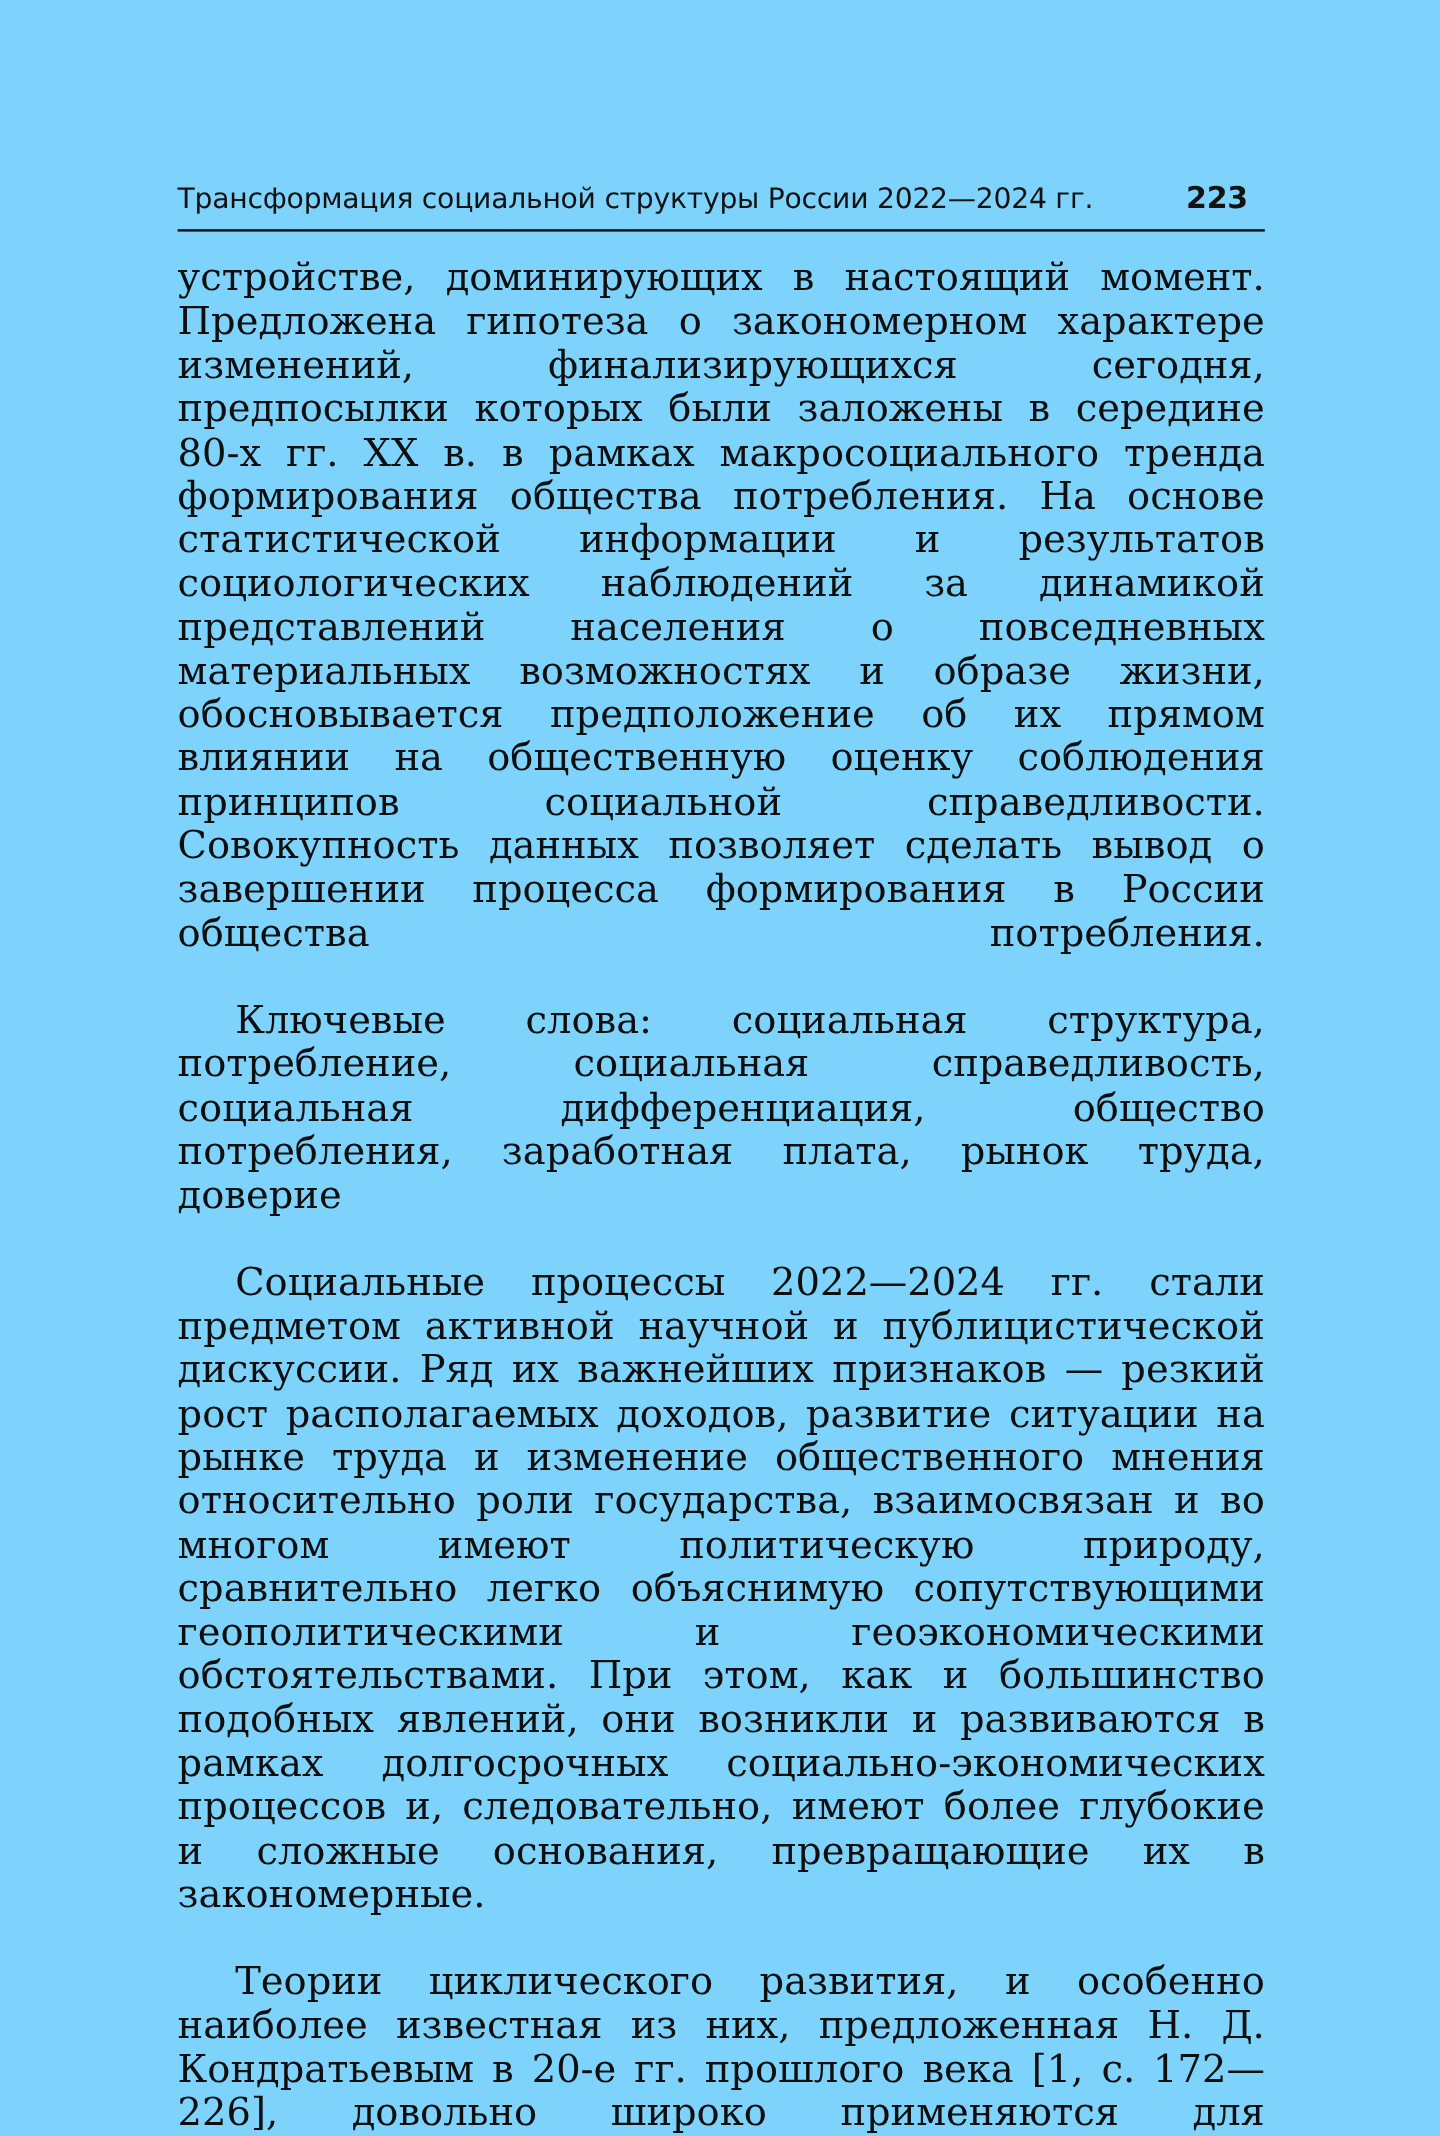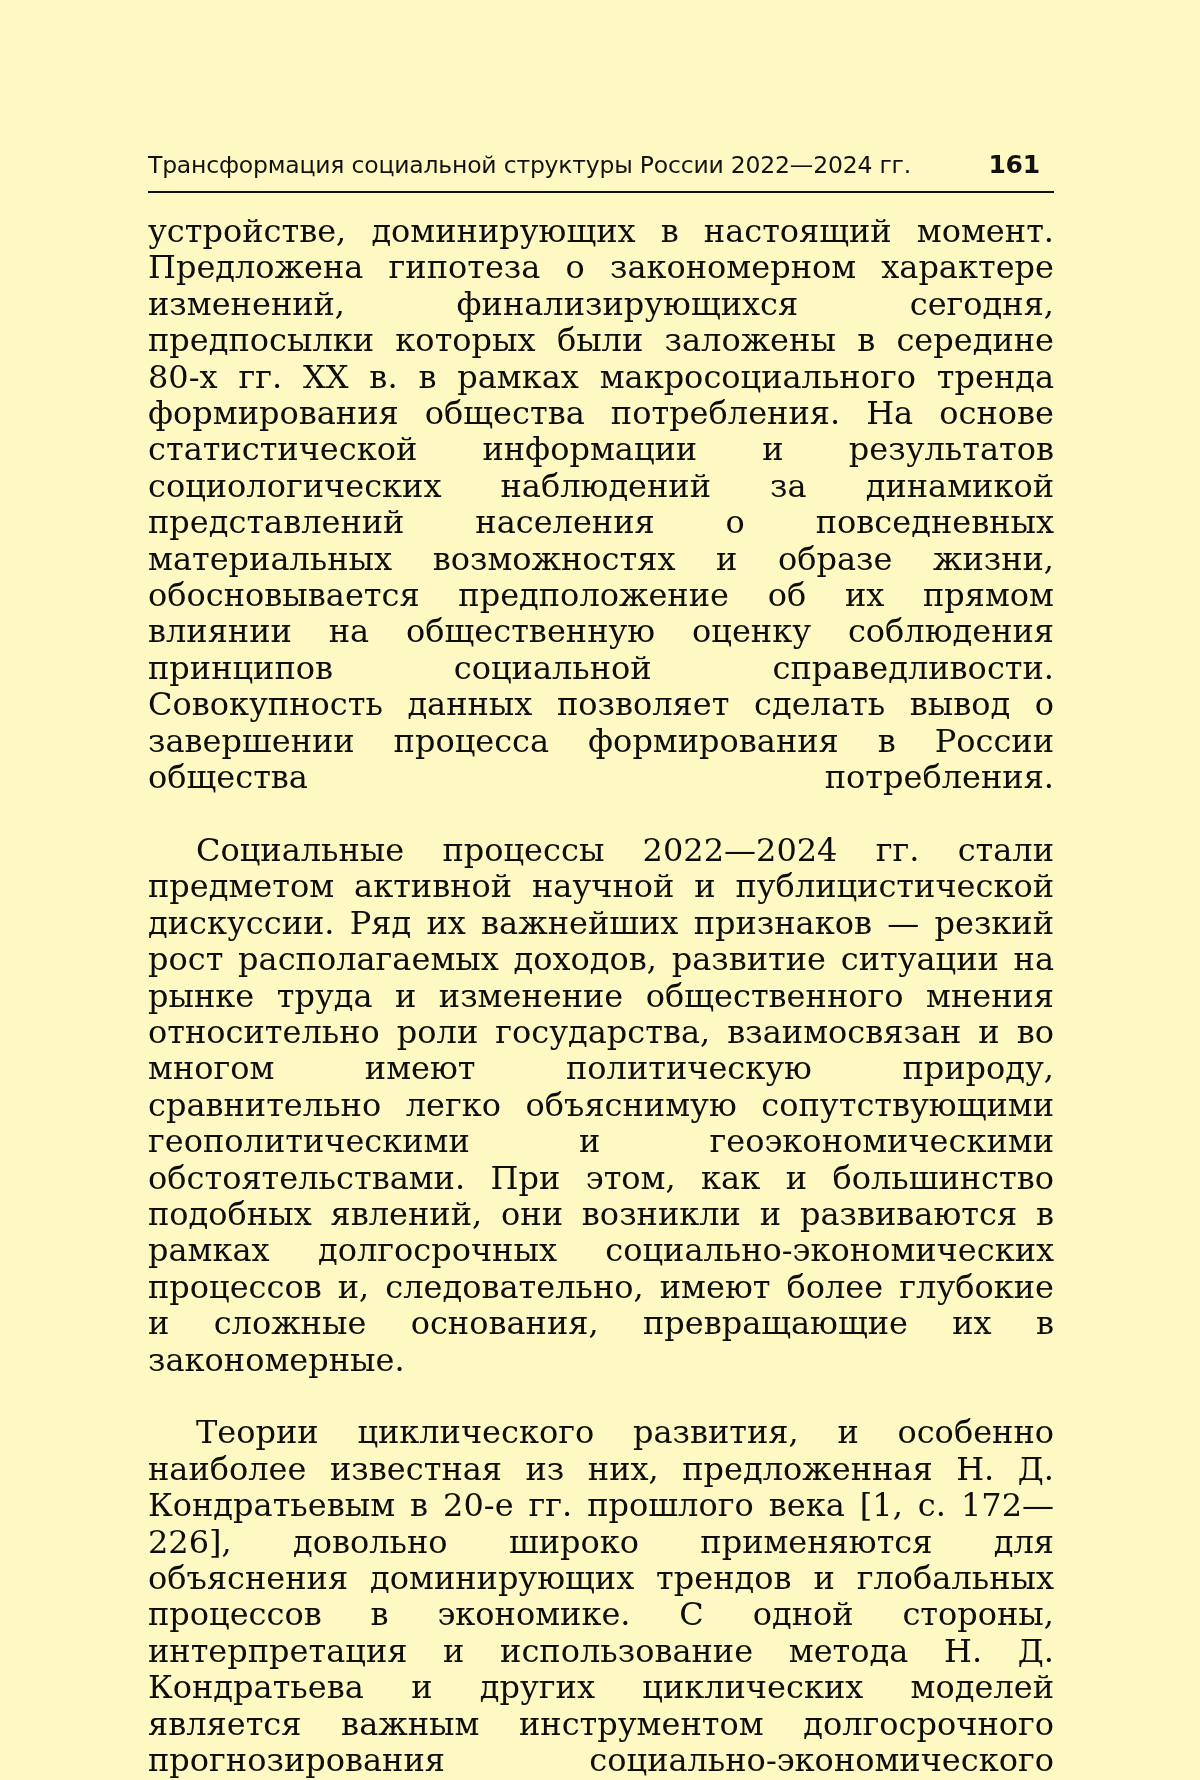--- a/index.html
+++ b/index.html
@@ -4,21 +4,21 @@
 <style>
   html, body {
     margin: 0;
     padding: 0;
     background: #ffffff;
   }
   .page {
     position: relative;
     width: 1200px;
     height: 1780px;
-    background: #fef9c3;
+    background: #7dd3fc;
     font-family: "Liberation Serif", serif;
     color: #111111;
     box-sizing: border-box;
   }
   .content {
     position: absolute;
     left: 148px;
     top: 150px;
     width: 906px;
   }
@@ -70,24 +70,25 @@
   }
 </style>
 </head>
 <body>
 
 <div class="page">
   <div class="content">
 
     <div class="header">
       <span class="header-title">Трансформация социальной структуры России 2022—2024 гг.</span>
-      <span class="header-page-number">161</span>
+      <span class="header-page-number">223</span>
     </div>
     <div class="header-rule"></div>
 
     <div class="body-text">
       <p>устройстве, доминирующих в настоящий момент. Предложена гипотеза о закономерном характере изменений, финализирующихся сегодня, предпосылки которых были заложены в середине 80-х гг. XX в. в рамках макросоциального тренда формирования общества потребления. На основе статистической информации и результатов социологических наблюдений за динамикой представлений населения о повседневных материальных возможностях и образе жизни, обосновывается предположение об их прямом влиянии на общественную оценку соблюдения принципов социальной справедливости. Совокупность данных позволяет сделать вывод о завершении процесса формирования в России общества потребления.</p>
+      <p class="indent">Ключевые слова: социальная структура, потребление, социальная справедливость, социальная дифференциация, общество потребления, заработная плата, рынок труда, доверие</p>
       <p class="indent">Социальные процессы 2022—2024 гг. стали предметом активной научной и публицистической дискуссии. Ряд их важнейших признаков — резкий рост располагаемых доходов, развитие ситуации на рынке труда и изменение общественного мнения относительно роли государства, взаимосвязан и во многом имеют политическую природу, сравнительно легко объяснимую сопутствующими геополитическими и геоэкономическими обстоятельствами. При этом, как и большинство подобных явлений, они возникли и развиваются в рамках долгосрочных социально-экономических процессов и, следовательно, имеют более глубокие и сложные основания, превращающие их в закономерные.</p>
       <p class="indent">Теории циклического развития, и особенно наиболее известная из них, предложенная Н. Д. Кондратьевым в 20-е гг. прошлого века [1, с. 172—226], довольно широко применяются для объяснения доминирующих трендов и глобальных процессов в экономике. С одной стороны, интерпретация и использование метода Н. Д. Кондратьева и других циклических моделей является важным инструментом долгосрочного прогнозирования социально-экономического развития, даёт историческую обоснованность и повышает точность системного анализа динамических процессов [2]. С другой, метод подвергается критике с позиций, утверждающих отсутствие единого вну-</p>
     </div>
 
   </div>
 </div>
 
 </body></html>

